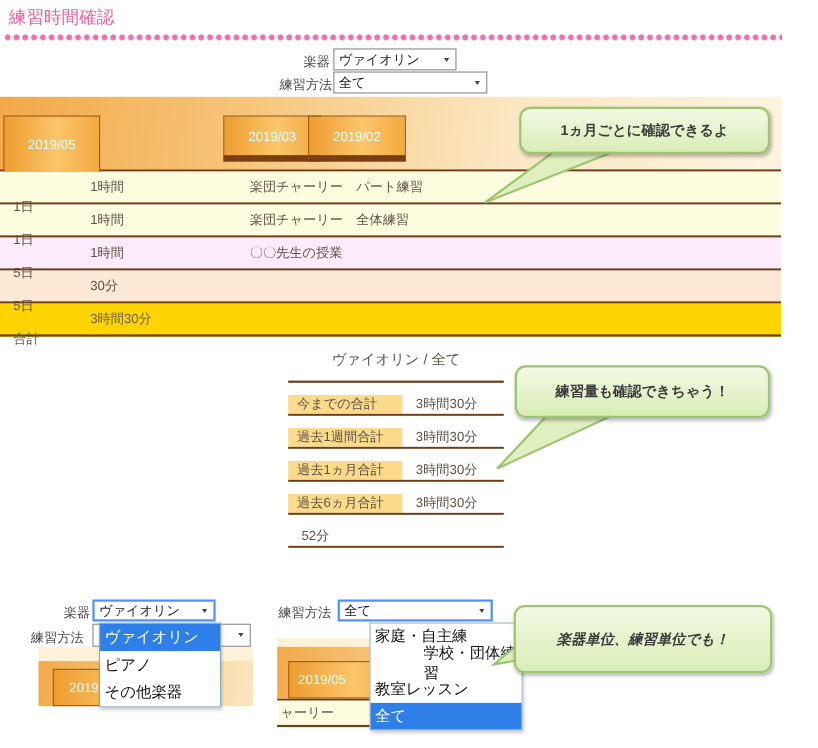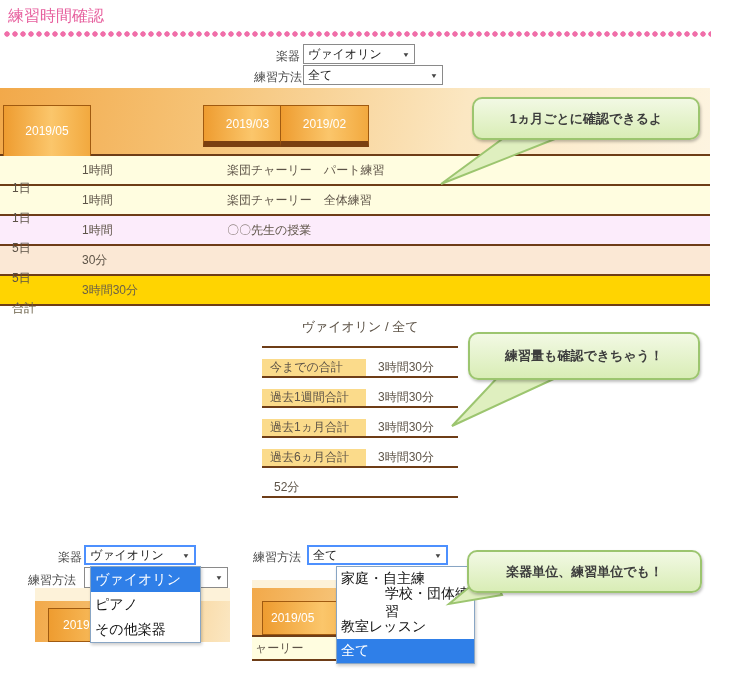--- a/index.html
+++ b/index.html
@@ -200,15 +200,15 @@
   </div>
 
   <svg id="tails" class="abs" width="744" height="680">
     <polygon points="505,137 560,137 441,184" fill="#dfefbf" stroke="#9cc56f" stroke-width="2"></polygon>
     <polygon points="498,377 558,377 452,426" fill="#dfefbf" stroke="#9cc56f" stroke-width="2"></polygon>
     <polygon points="490,570 502,595 449,604" fill="#dfefbf" stroke="#9cc56f" stroke-width="2"></polygon>
   </svg>
 
   <div class="abs bubble" style="left:472px;top:97px;width:228px;height:43px;">1ヵ月ごとに確認できるよ</div>
   <div class="abs bubble" style="left:468px;top:332px;width:232px;height:48px;">練習量も確認できちゃう！</div>
-  <div class="abs bubble" style="left:467px;top:550px;width:235px;height:43px;">楽器単位、練習単位でも！</div>
+  <div class="abs bubble" style="left:467px;top:550px;width:235px;height:62px;font-style:italic;">楽器単位、練習単位でも！</div>
 
 </div>
 
 </body></html>

